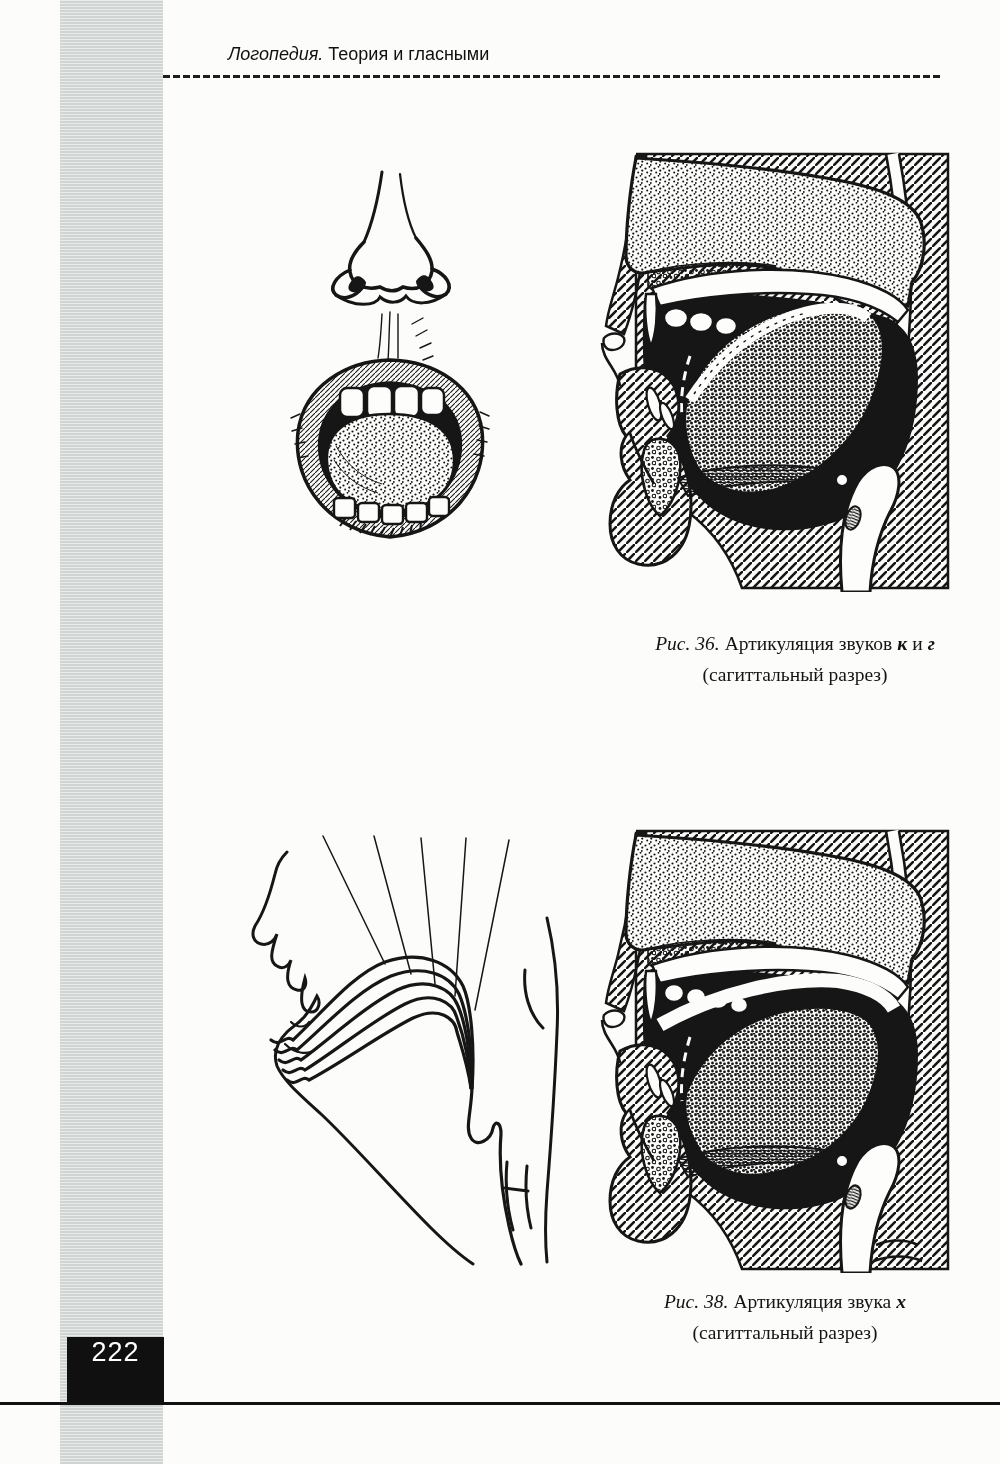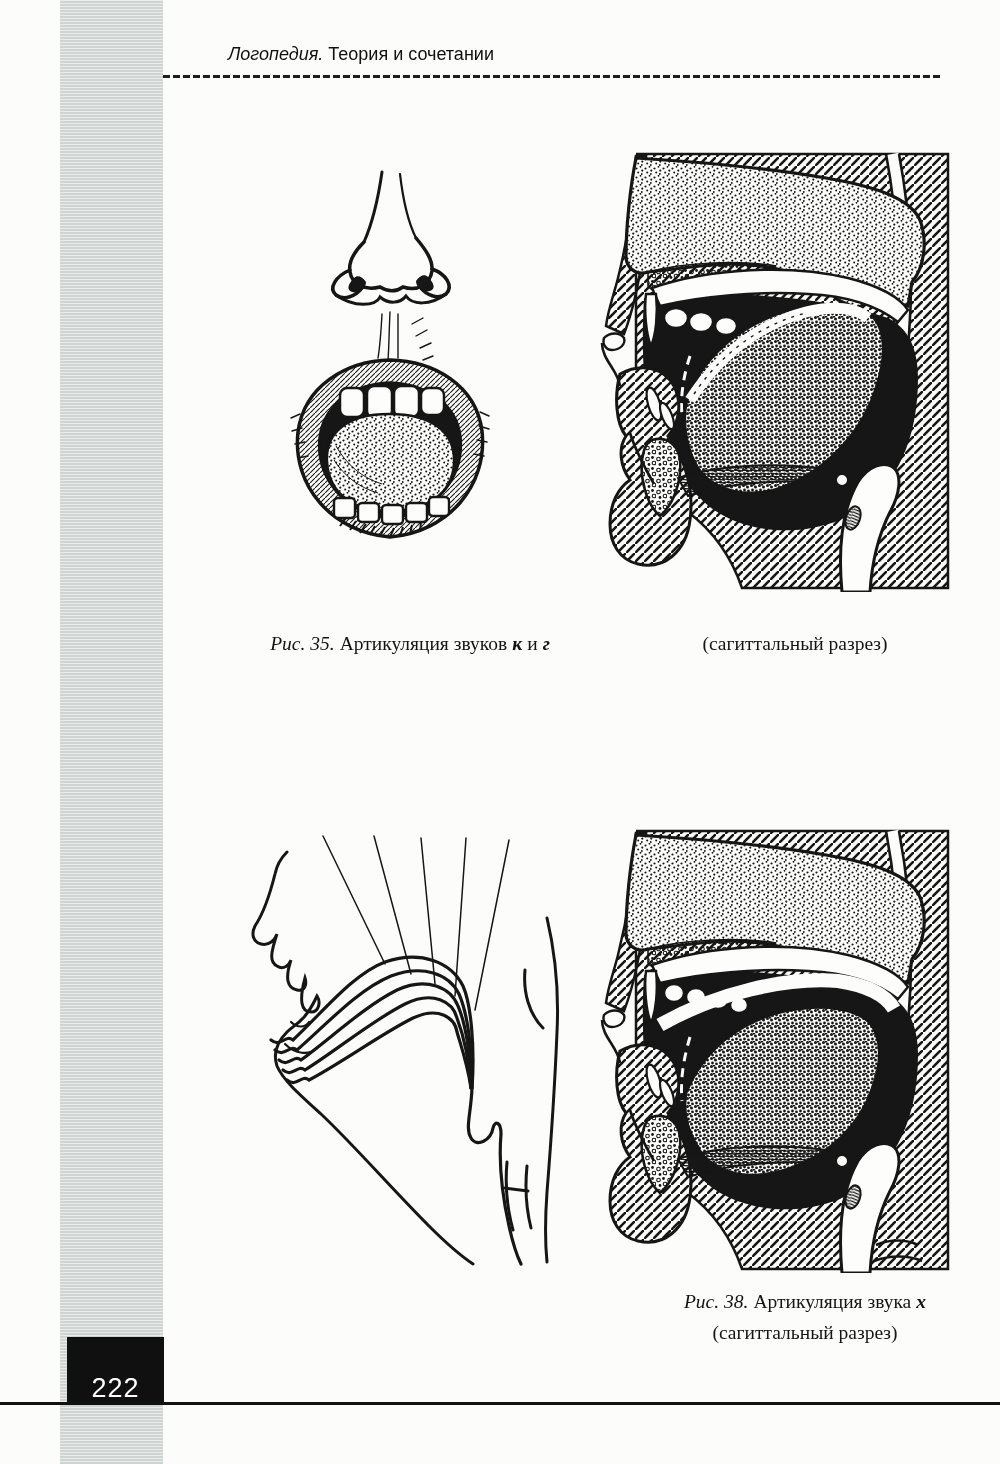--- a/index.html
+++ b/index.html
@@ -13,21 +13,21 @@
   .dashed-rule{position:absolute;left:163px;top:75px;width:778px;height:3px;
         background:repeating-linear-gradient(90deg,#1d1d1d 0 7px,transparent 7px 10px);}
   .fig{position:absolute;}
   .cap{position:absolute;text-align:center;font-size:19.5px;line-height:31px;color:#141414;}
   .cap .lbl{font-style:italic;}
   .cap .em{font-weight:bold;font-style:italic;}
   .cap .w{margin-right:.26em;}
   .vowel-row{position:absolute;left:225px;top:798px;width:370px;height:28px;}
   .vowel-row span{position:absolute;transform:translateX(-50%);font-size:20px;white-space:nowrap;}
   .pagenum-box{position:absolute;left:67px;top:1337px;width:97px;height:67px;background:#101010;
-        display:flex;align-items:flex-end;justify-content:center;}
+        display:flex;align-items:flex-start;justify-content:center;}
   .pagenum-box span{color:#ffffff;font-family:"Liberation Sans",sans-serif;font-size:27px;letter-spacing:1px;}
   .bottom-rule{position:absolute;left:0;top:1402px;width:1000px;height:3px;background:#111111;}
   svg{display:block;}
 </style>
 </head>
 <body>
 
 <div class="page">
 
   <svg width="0" height="0" style="position:absolute">
@@ -61,21 +61,21 @@
       <pattern id="mylo" patternUnits="userSpaceOnUse" width="9" height="6">
         <path d="M0,1.2 L9,2.2 M0,4.2 L9,5" stroke="#161616" stroke-width="1.3" fill="none"></path>
       </pattern>
     </defs>
   </svg>
 
   <div class="scan-strip"></div>
 
   <div class="header">
     <span class="bk">Логопедия.</span>
-    <span>Теория и сочетании</span>
+    <span>Теория и гласными</span>
   </div>
   <div class="dashed-rule"></div>
 
   <div class="fig" style="left:270px;top:168px;width:240px;height:385px">
     <svg viewBox="0 0 240 385" width="240" height="385">
       <g stroke="#161616" fill="none" stroke-linecap="round">
         <path d="M112,4 C108,32 102,56 94,74" stroke-width="3"></path>
         <path d="M130,6 C133,32 138,54 146,70" stroke-width="2.2"></path>
         <path d="M94,74 C84,84 78,94 80,104 C82,116 94,123 110,119 C118,124 126,124 133,119 C148,124 160,116 162,103 C163,92 156,82 146,70" stroke-width="3.5"></path>
         <path d="M80,102 C66,108 58,120 66,127 C74,133 86,128 92,120" stroke-width="3.5"></path>
@@ -167,25 +167,25 @@
 
       <path d="M252,444 C248,402 252,362 268,334 C278,318 294,312 304,320 C312,328 310,346 300,364 C290,384 282,412 280,444 Z" fill="#fdfdfb" stroke="#161616" stroke-width="3"></path>
       <ellipse cx="263" cy="370" rx="7" ry="12" transform="rotate(18 263 370)" fill="url(#mylo)" stroke="#161616" stroke-width="2"></ellipse>
 
       <path d="M14,190 C20,184 30,184 34,190 C36,196 30,202 22,202 C16,202 12,196 14,190 Z" fill="#fcfcfa" stroke="#161616" stroke-width="2.4"></path>
 
       <path d="M12,195 C12,212 28,222 30,238 M40,285 C46,304 56,322 64,336" stroke="#161616" stroke-width="2.6" fill="none"></path>
     </svg>
   </div>
 
-  <div class="cap" style="left:235px;top:628px;width:350px">
-    <span class="lbl w">Рис. 35.</span><span class="w">Артикуляция звуков</span><span class="em w">к</span><span class="w">и</span><span class="em">г</span>
-  </div>
 
   <div class="cap" style="left:615px;top:628px;width:360px">
+    <div>
+      <span class="lbl w">Рис. 36.</span><span class="w">Артикуляция звуков</span><span class="em w">к</span><span class="w">и</span><span class="em">г</span>
+    </div>
     <div>(сагиттальный разрез)</div>
   </div>
 
 
   <div class="fig" style="left:225px;top:822px;width:370px;height:445px">
     <svg viewBox="0 0 370 445" width="370" height="445">
       <g stroke="#161616" fill="none" stroke-linecap="round">
 
         <g stroke-width="1.5">
           <path d="M98,14 L160,142"></path>
@@ -251,21 +251,21 @@
       <circle cx="252" cy="336" r="6" fill="#fdfdfb" stroke="#161616" stroke-width="2"></circle>
       <path d="M252,448 C248,404 252,364 268,336 C278,320 294,314 304,322 C312,330 310,348 300,366 C290,386 282,414 280,448 Z" fill="#fdfdfb" stroke="#161616" stroke-width="3"></path>
       <ellipse cx="263" cy="372" rx="7" ry="12" transform="rotate(18 263 372)" fill="url(#mylo)" stroke="#161616" stroke-width="2"></ellipse>
       <path d="M286,420 C300,414 316,414 328,420 M284,436 C300,430 318,430 332,436" stroke="#161616" stroke-width="2.6" fill="none"></path>
       <path d="M14,190 C20,184 30,184 34,190 C36,196 30,202 22,202 C16,202 12,196 14,190 Z" fill="#fcfcfa" stroke="#161616" stroke-width="2.4"></path>
       <path d="M12,195 C12,212 28,222 30,238 M40,285 C46,304 56,322 64,336" stroke="#161616" stroke-width="2.6" fill="none"></path>
     </svg>
   </div>
 
 
-  <div class="cap" style="left:620px;top:1286px;width:370px">
+  <div class="cap" style="left:600px;top:1286px;width:370px">
     <div>
       <span class="lbl w">Рис. 38.</span><span class="w">Артикуляция звука</span><span class="em">х</span>
     </div>
     <div>(сагиттальный разрез)</div>
   </div>
 
   <div class="pagenum-box">
     <span>222</span>
   </div>
   <div class="bottom-rule"></div>

